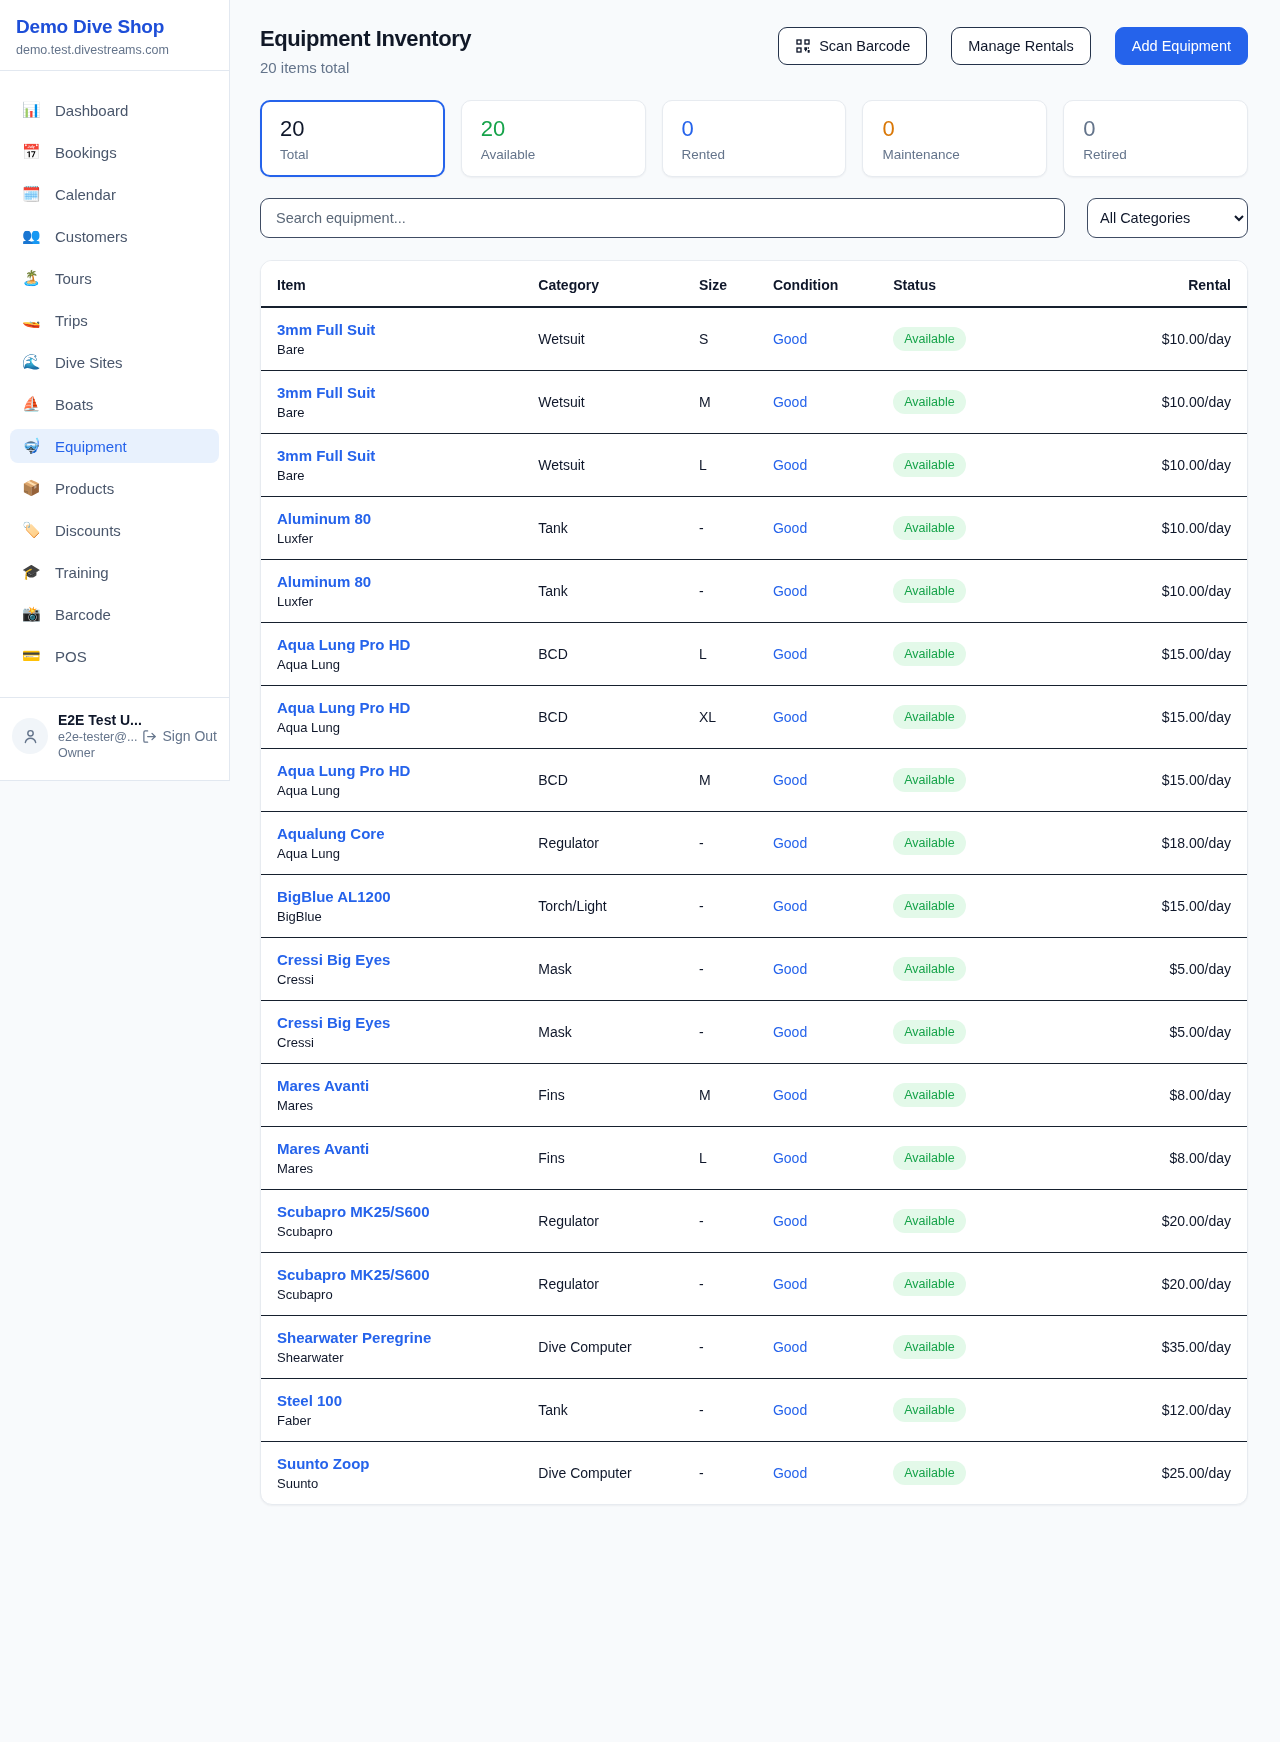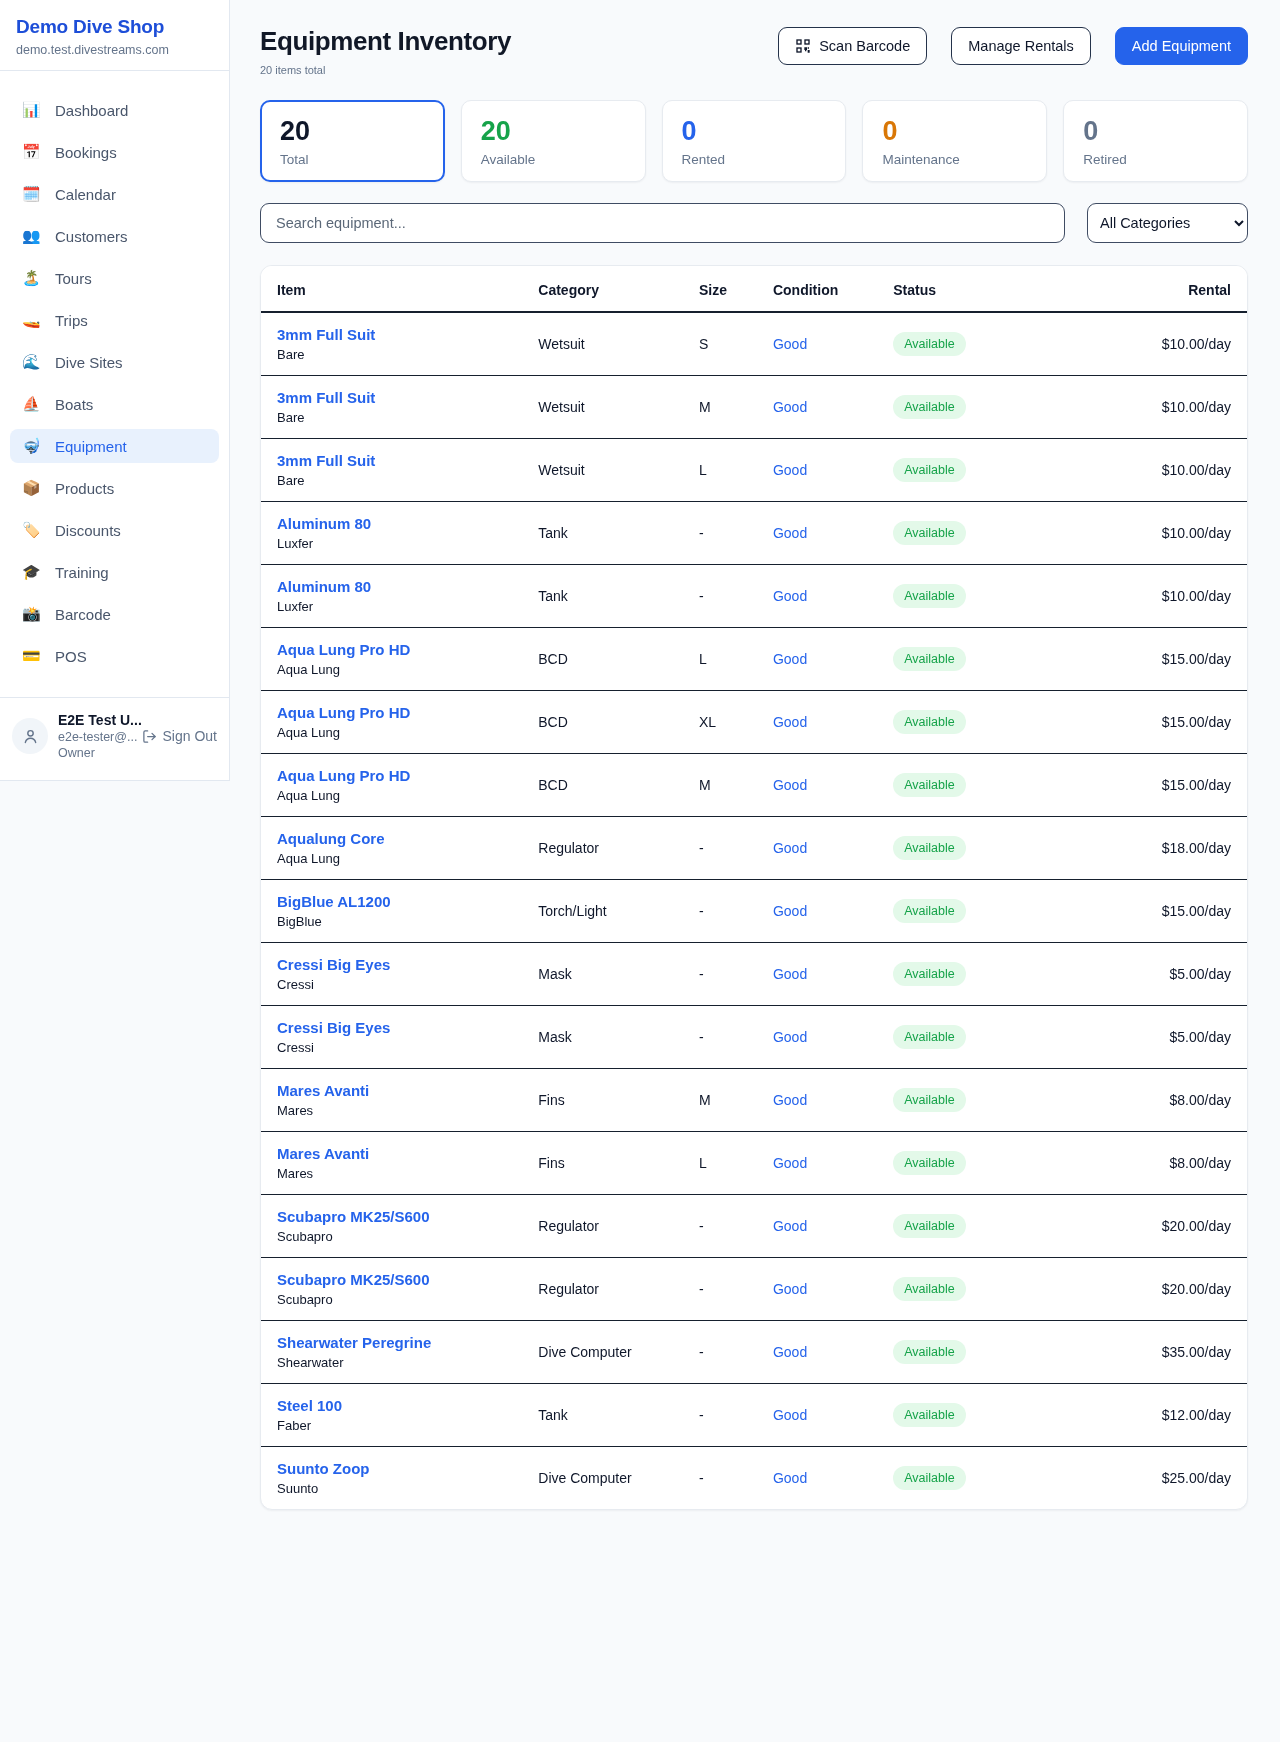--- a/index.html
+++ b/index.html
@@ -49,22 +49,22 @@
   }
   .user-meta { flex: 1; min-width: 0; }
   .user-name { font-size: 14px; font-weight: bold; color: #0f172a; white-space: nowrap; }
   .user-email { font-size: 12.5px; color: #64748b; margin-top: 2px; white-space: nowrap; }
   .user-role { font-size: 12.5px; color: #64748b; margin-top: 2px; }
   .signout { display: flex; align-items: center; gap: 6px; color: #64748b; font-size: 14px; cursor: pointer; white-space: nowrap; }
 
   
   .main { flex: 1; padding: 26px 32px 0 30px; min-width: 0; }
   .header-row { display: flex; justify-content: space-between; align-items: flex-start; }
-  .page-title { font-size: 26px; font-weight: bold; letter-spacing: -.4px; color: #111827; }
-  .page-subtitle { font-size: 11px; color: #64748b; margin-top: 7px; }
+  .page-title { font-size: 22px; font-weight: bold; letter-spacing: -.4px; color: #111827; }
+  .page-subtitle { font-size: 15px; color: #64748b; margin-top: 7px; }
   .header-buttons { display: flex; gap: 24px; margin-top: 1px; }
   .btn {
     height: 38px; padding: 0 16px;
     display: inline-flex; align-items: center; gap: 8px;
     border-radius: 9px; font-size: 14.5px;
     background: #fff; border: 1px solid #24324a; color: #0f172a;
     cursor: pointer; font-family: inherit;
   }
   .btn-primary { background: #2563eb; border: 1px solid #2563eb; color: #fff; }
 
@@ -73,21 +73,21 @@
   .stat-card {
     flex: 1;
     background: #fff;
     border: 1px solid #e7ebf0;
     border-radius: 10px;
     padding: 15px 19px 14px 19px;
     box-shadow: 0 1px 2px rgba(15,23,42,.05);
     cursor: pointer;
   }
   .stat-card.selected { border: 2px solid #2563eb; padding: 14px 18px 13px 18px; }
-  .stat-value { font-size: 27px; font-weight: bold; }
+  .stat-value { font-size: 22px; font-weight: normal; }
   .stat-label { font-size: 13.5px; color: #64748b; margin-top: 5px; }
 
   
   .filters-row { display: flex; gap: 22px; margin-top: 21px; }
   .search-input {
     flex: 1; height: 40px;
     border: 1px solid #3f4c63; border-radius: 9px;
     padding: 0 15px; font-size: 14.5px;
     background: #fff; color: #0f172a;
     font-family: inherit; outline: none;

